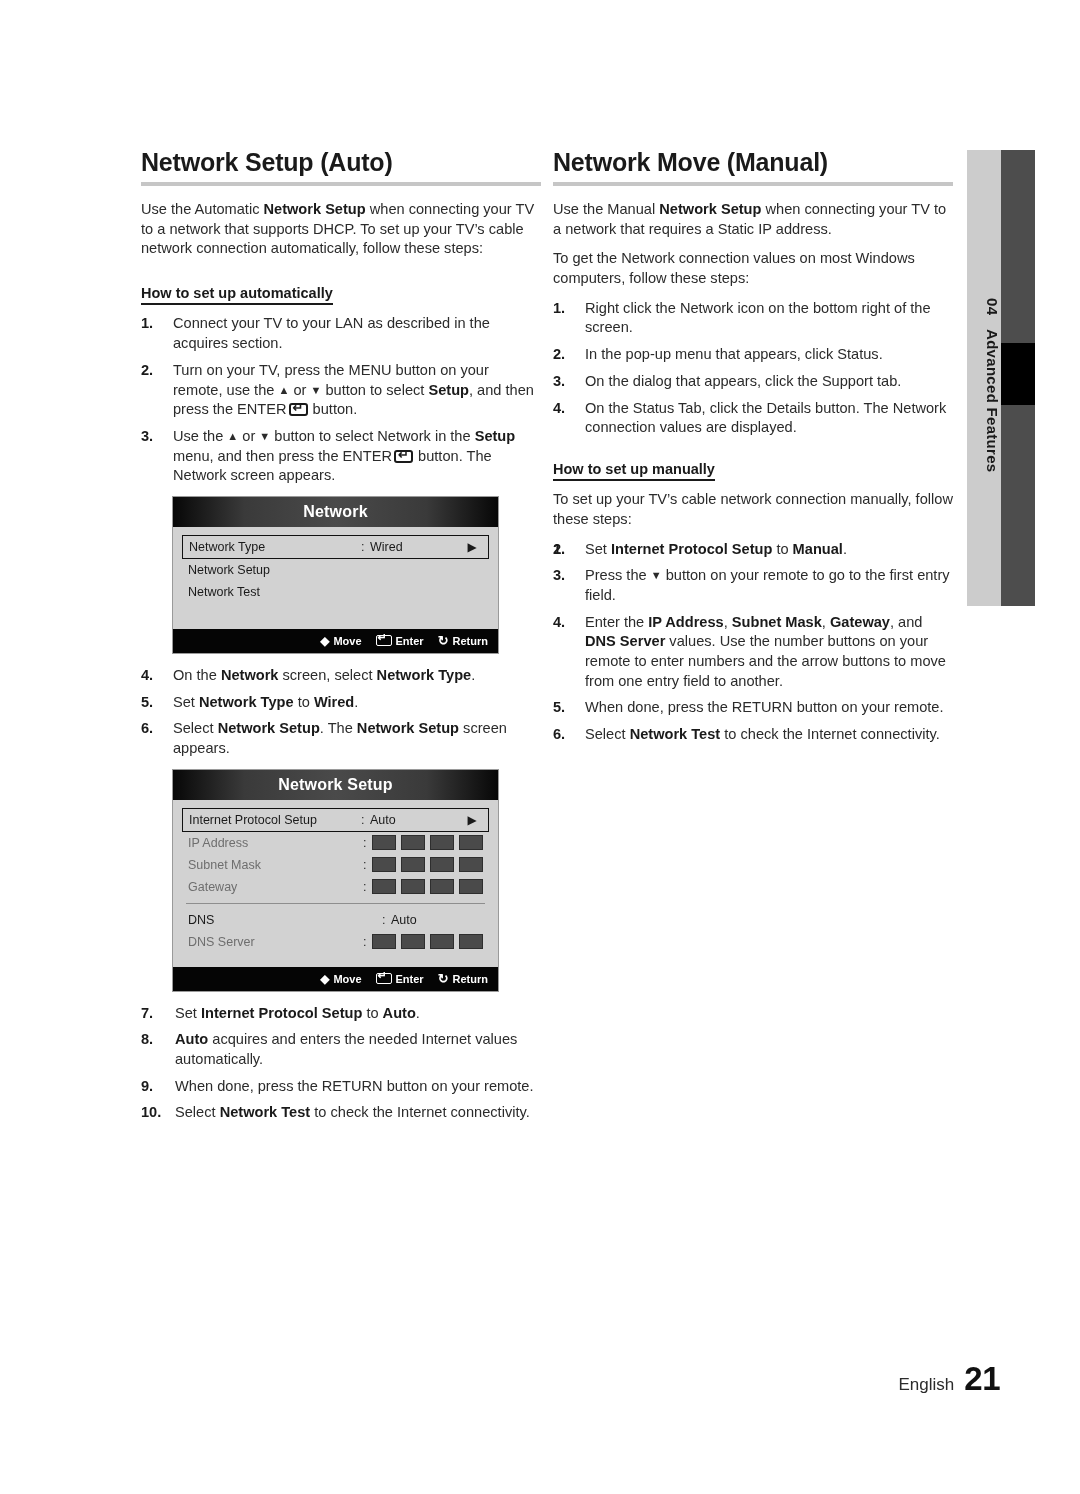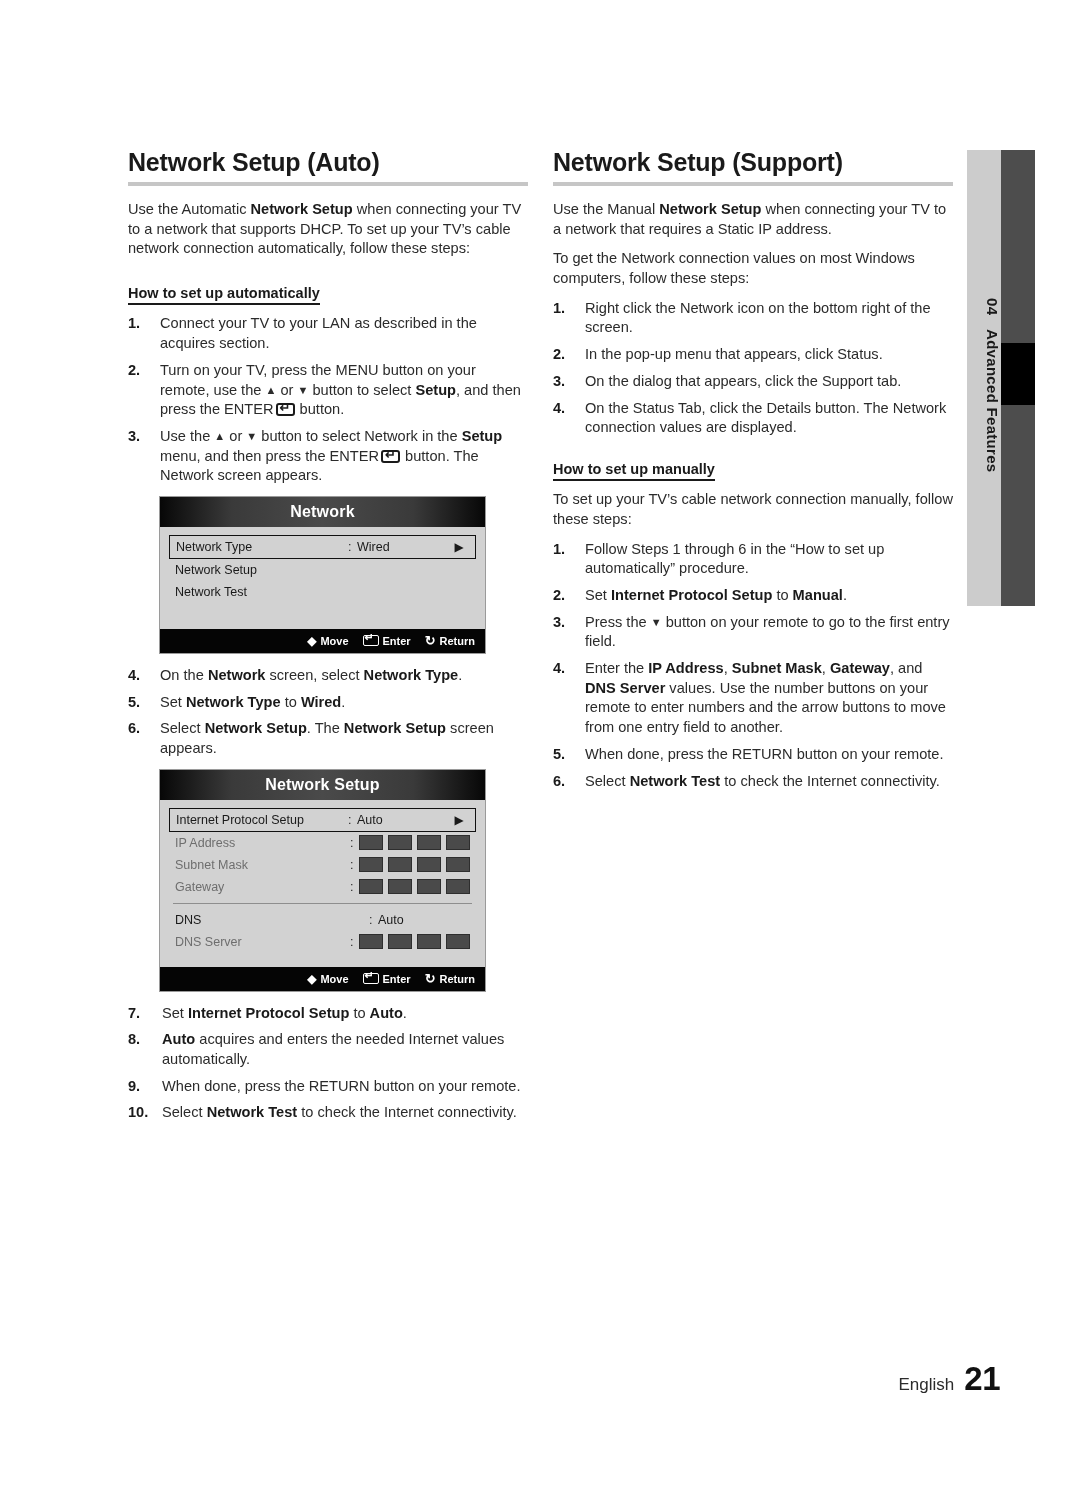--- a/index.html
+++ b/index.html
@@ -12,21 +12,21 @@
     position: relative;
     font-family: "Liberation Sans", sans-serif;
     color: #231f20;
     -webkit-font-smoothing: antialiased;
   }
 
   
   .page { position: absolute; inset: 0; }
 
   .col { position: absolute; top: 148px; width: 400px; }
-  .col-left  { left: 128px; }
+  .col-left  { left: 141px; }
   .col-right { left: 553px; }
 
   
   .h1 {
     font-size: 25px;
     font-weight: bold;
     letter-spacing: -0.2px;
     margin: 0 0 0 0;
     line-height: 1.12;
     color: #1a1a1a;
@@ -359,21 +359,21 @@
     <ol class="steps wide">
         <li><span class="num">7.</span><span>Set <b>Internet Protocol Setup</b> to <b>Auto</b>.</span></li>
         <li><span class="num">8.</span><span><b>Auto</b> acquires and enters the needed Internet values automatically.</span></li>
         <li><span class="num">9.</span><span>When done, press the RETURN button on your remote.</span></li>
         <li><span class="num">10.</span><span>Select <b>Network Test</b> to check the Internet connectivity.</span></li>
       </ol>
   </div>
 
   <div class="col col-right">
 
-    <h1 class="h1">Network Setup (Support)</h1>
+    <h1 class="h1">Network Move (Manual)</h1>
     <div class="h1-rule"></div>
 
     <p class="body">Use the Manual <b>Network Setup</b> when connecting your TV to a network that requires a Static IP address.</p>
 
 
     <p class="body">To get the Network connection values on most Windows computers, follow these steps:</p>
 
     <ol class="steps">
         <li><span class="num">1.</span><span>Right click the Network icon on the bottom right of the screen.</span></li>
         <li><span class="num">2.</span><span>In the pop-up menu that appears, click Status.</span></li>
@@ -381,21 +381,21 @@
         <li><span class="num">4.</span><span>On the Status Tab, click the Details button. The Network connection values are displayed.</span></li>
       </ol>
 
     <div class="h2-wrap">
       <span class="h2">How to set up manually</span>
     </div>
 
     <p class="body">To set up your TV’s cable network connection manually, follow these steps:</p>
 
     <ol class="steps">
-        <li><span class="num">1.</span><span>Follow Steps 1 through 6 in the “How to set up automatically” procedure.</span></li>
+        <li><span class="num">1.</span></li>
         <li><span class="num">2.</span><span>Set <b>Internet Protocol Setup</b> to <b>Manual</b>.</span></li>
         <li><span class="num">3.</span><span>Press the <span class="arw">▼</span> button on your remote to go to the first entry field.</span></li>
         <li><span class="num">4.</span><span>Enter the <b>IP Address</b>, <b>Subnet Mask</b>, <b>Gateway</b>, and <b>DNS Server</b> values. Use the number buttons on your remote to enter numbers and the arrow buttons to move from one entry field to another.</span></li>
         <li><span class="num">5.</span><span>When done, press the RETURN button on your remote.</span></li>
         <li><span class="num">6.</span><span>Select <b>Network Test</b> to check the Internet connectivity.</span></li>
       </ol>
   </div>
 
   <div class="sidetab">
     <div class="lightband"></div>

